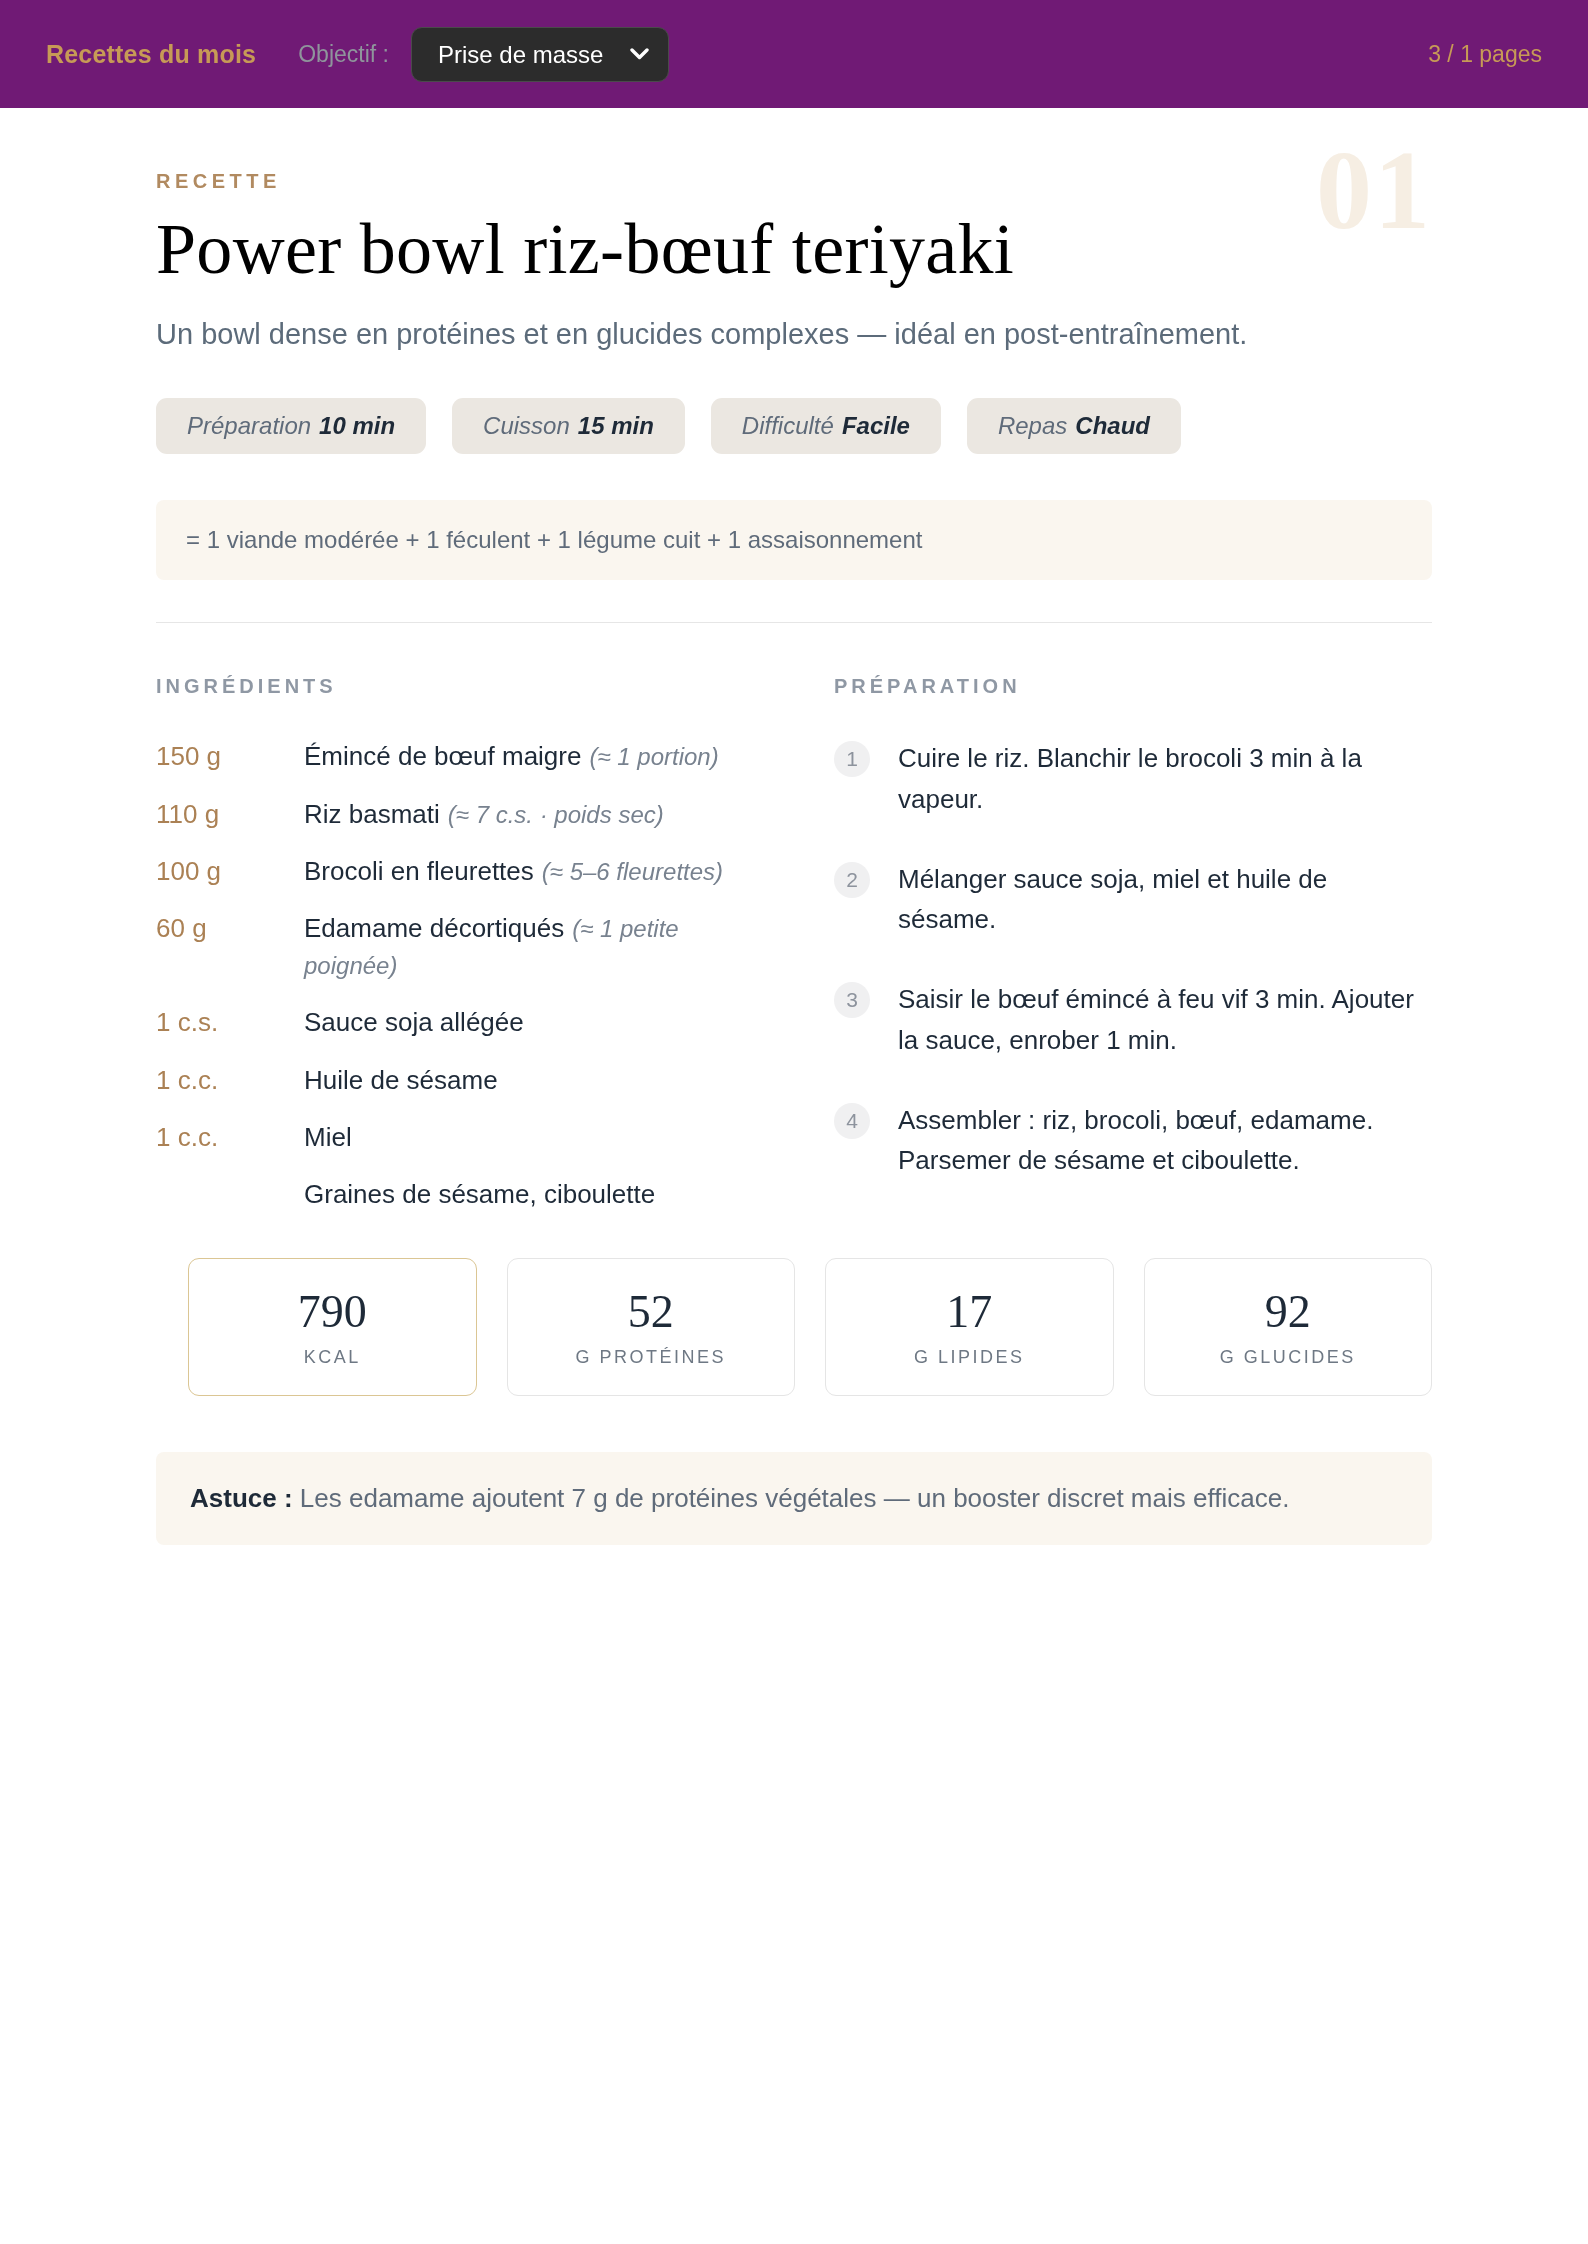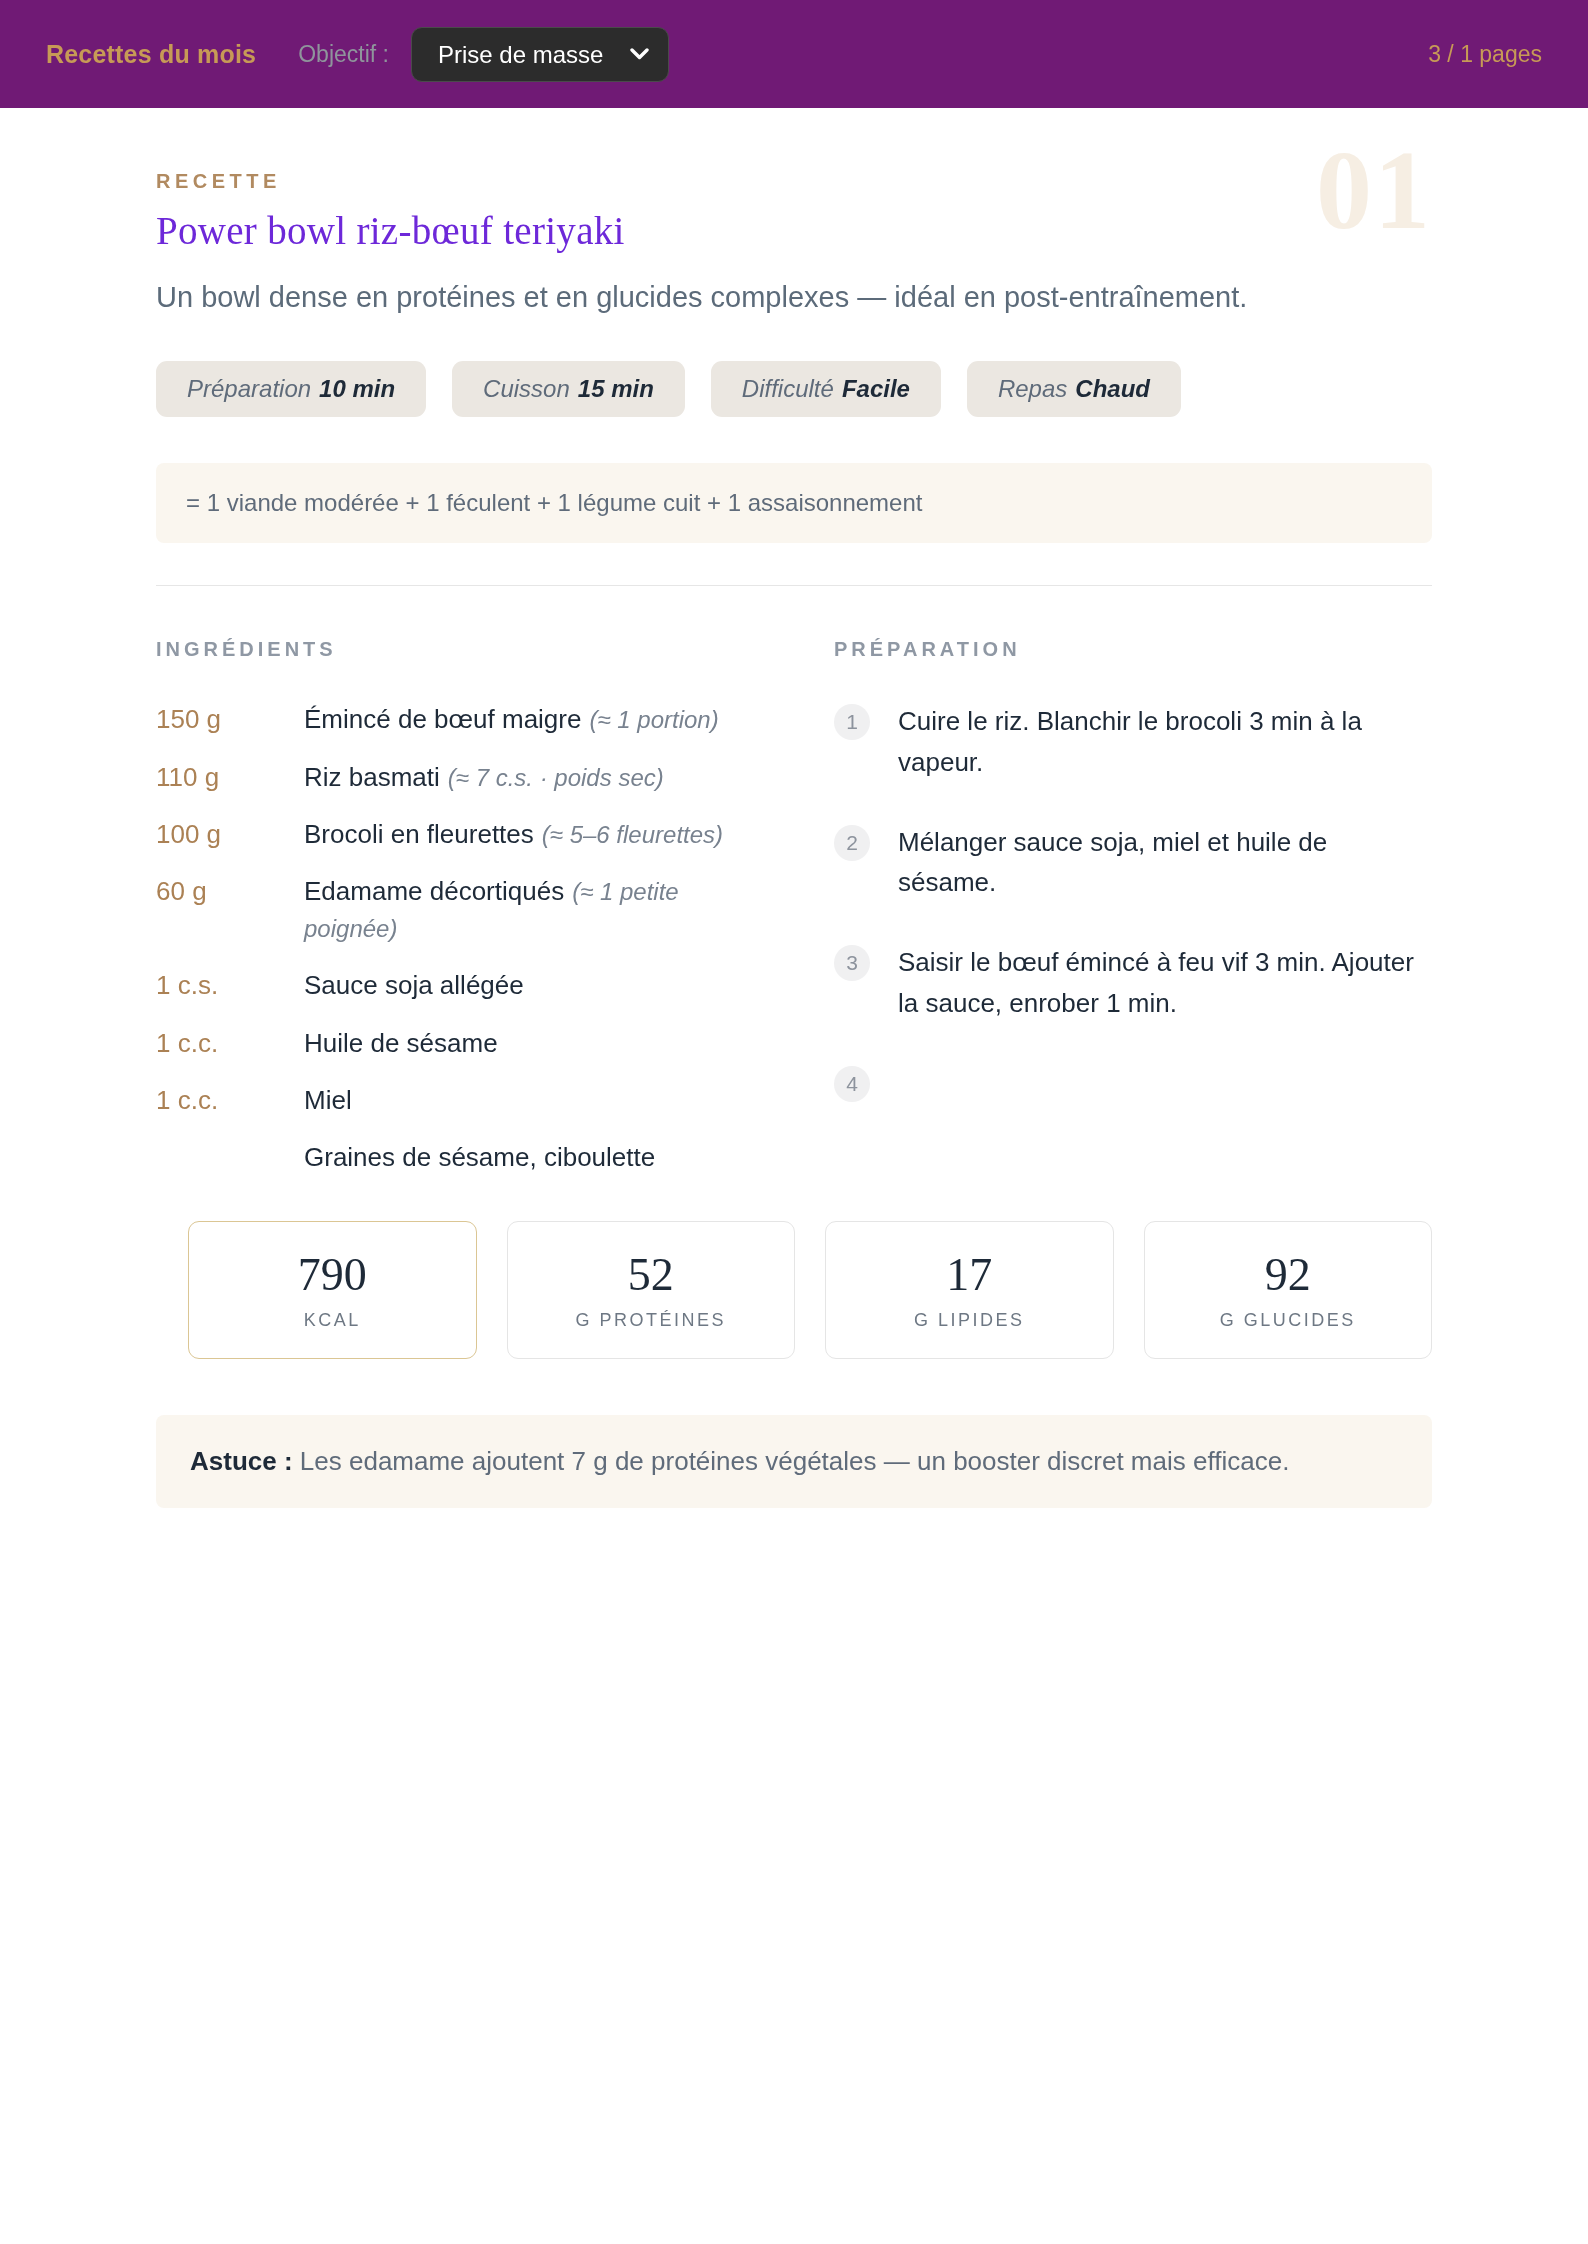--- a/index.html
+++ b/index.html
@@ -39,22 +39,22 @@
     font-family: "Liberation Serif", serif;
     font-size: 112px; font-weight: 700; line-height: 1;
     color: #f6eee3; letter-spacing: 2px;
     font-feature-settings: "onum" 1;
   }
 
   .eyebrow { color: #b18a60; font-size: 20px; font-weight: 700; letter-spacing: 4.5px; }
   h1.title {
     margin: 16px 0 0;
     font-family: "Liberation Serif", serif;
-    font-weight: 500; font-size: 39px; line-height: 1.12;
-    color: #6d28d9; letter-spacing: .3px;
+    font-weight: 500; font-size: 72px; line-height: 1.12;
+    color: #000000; letter-spacing: .3px;
   }
   .subtitle { margin: 24px 0 0; font-size: 29px; color: #5c6b7a; line-height: 1.4; }
 
   .pills { display: flex; gap: 26px; margin-top: 44px; }
   .pill {
     background: #ebe7e1; border-radius: 11px;
     padding: 14px 31px; font-size: 24px; white-space: nowrap; font-style: italic;
   }
   .pill-label { color: #5f6b7a; }
   .pill-value { color: #1e2a38; font-weight: 700; margin-left: 8px; }
@@ -200,20 +200,21 @@
       <div class="step">
           <span class="step-num">2</span>
           <p class="step-text">Mélanger sauce soja, miel et huile de sésame.</p>
         </div>
       <div class="step">
           <span class="step-num">3</span>
           <p class="step-text">Saisir le bœuf émincé à feu vif 3 min. Ajouter la sauce, enrober 1 min.</p>
         </div>
       <div class="step">
           <span class="step-num">4</span>
+          <p class="step-text">Assembler : riz, brocoli, bœuf, edamame. Parsemer de sésame et ciboulette.</p>
         </div>
     </section>
   </div>
 
   <div class="cards">
     <div class="card gold">
         <div class="card-value">790</div>
         <div class="card-label">KCAL</div>
       </div>
     <div class="card">

